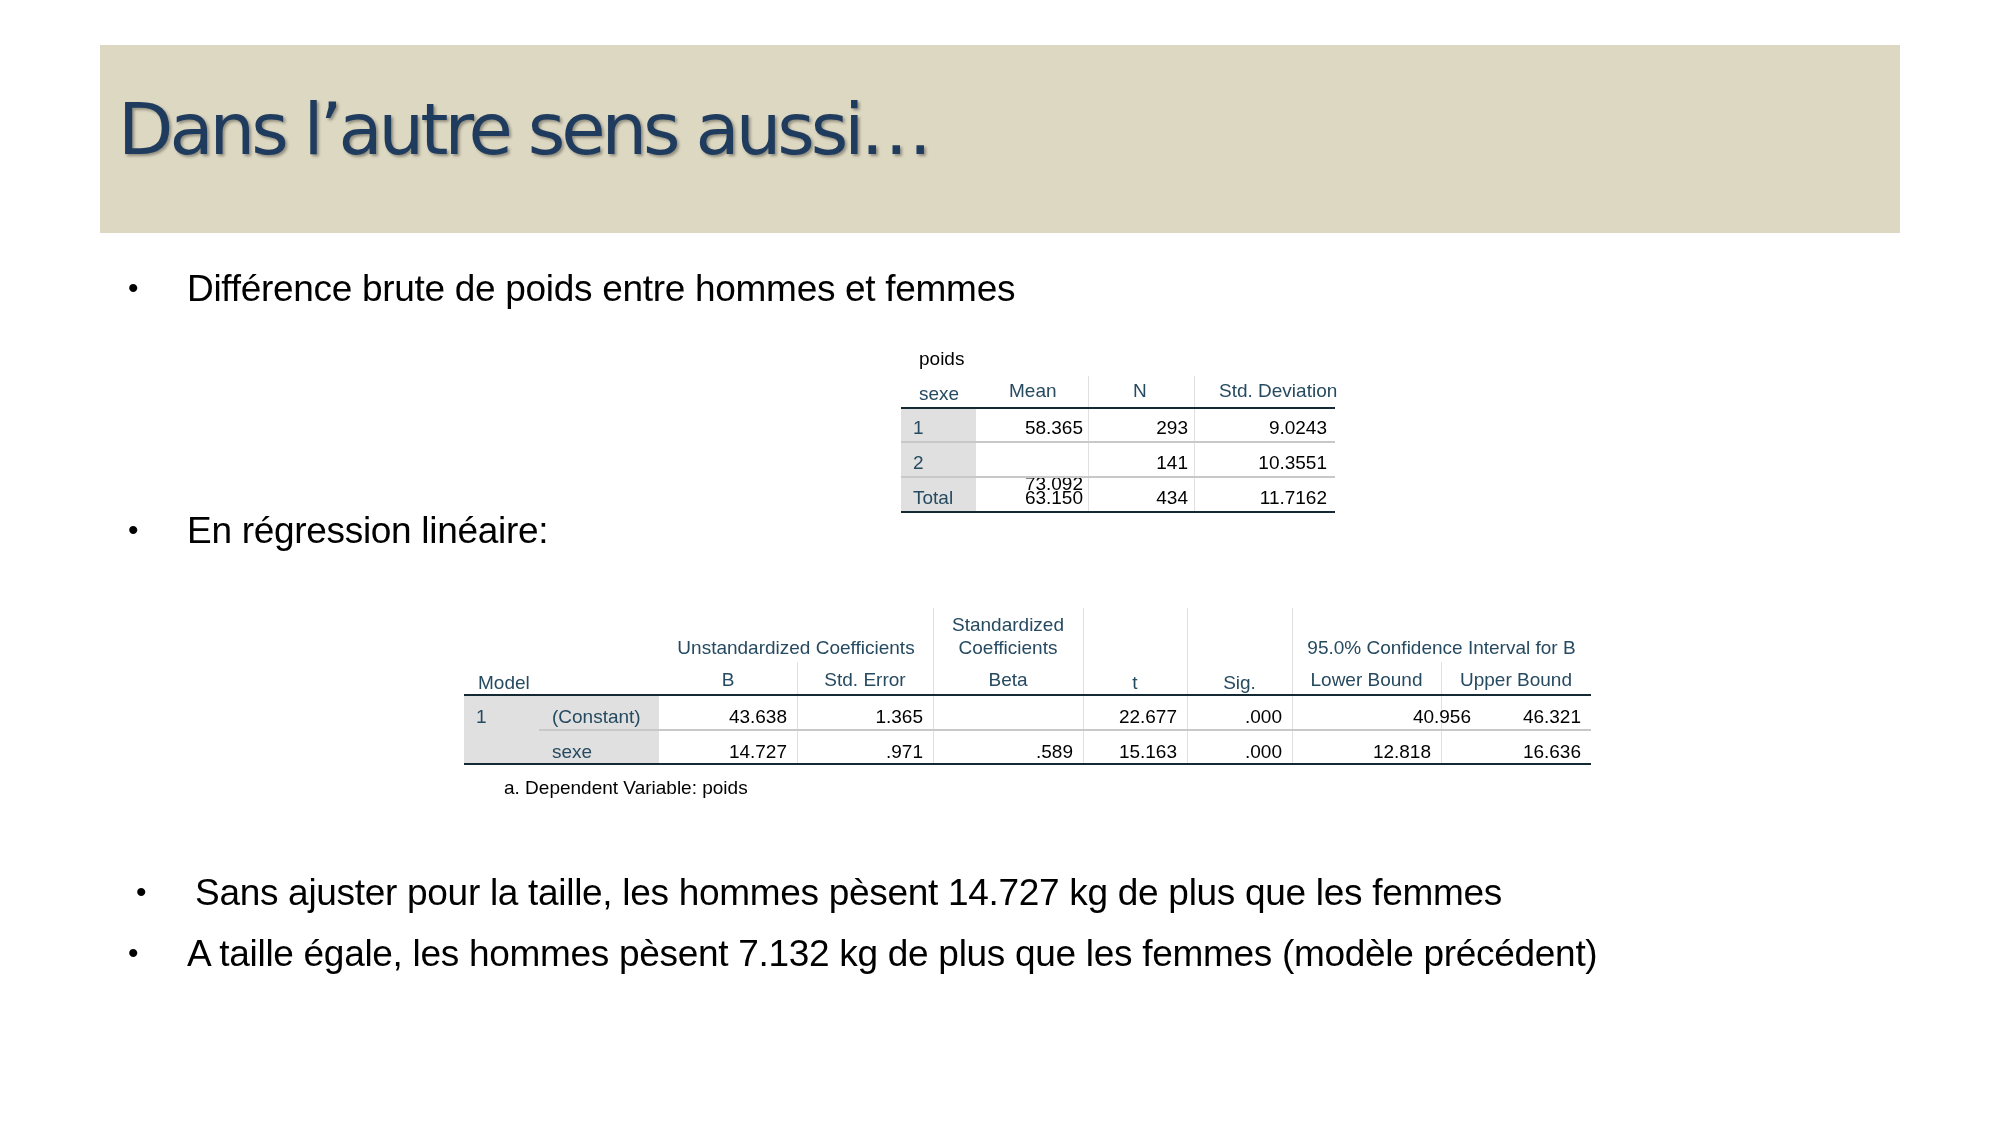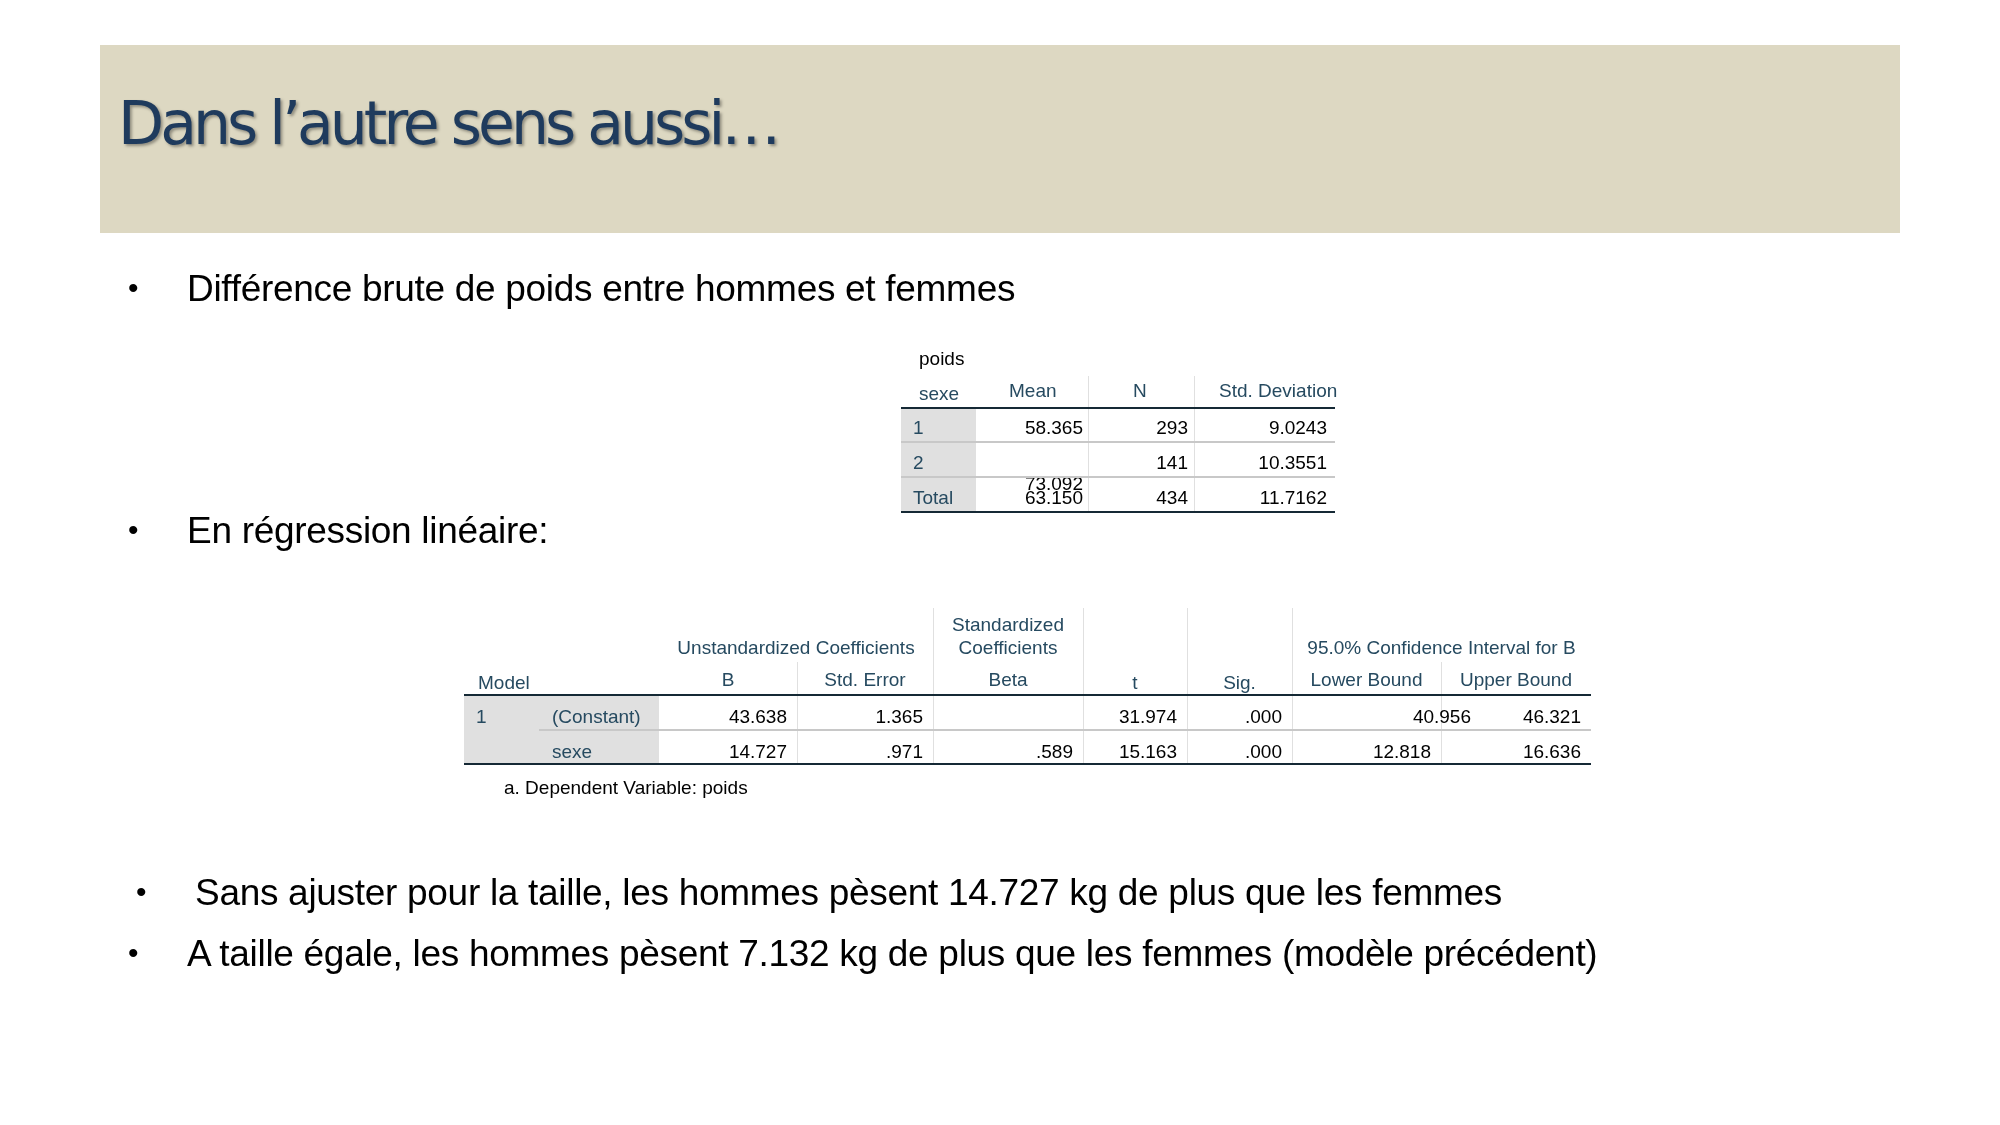--- a/index.html
+++ b/index.html
@@ -8,21 +8,21 @@
       background: #ffffff;
       font-family: "Liberation Sans", sans-serif;
     }
     .title-band {
       position: absolute; left: 100px; top: 45px; width: 1800px; height: 188px;
       background: #ddd8c2;
     }
     .title {
       position: absolute; left: 18px; top: 48px; margin: 0;
       font-family: "DejaVu Sans", sans-serif;
-      font-size: 60px; font-weight: normal; letter-spacing: -4px;
+      font-size: 72px; font-weight: normal; letter-spacing: -4px;
       color: #1f3b5d;
       text-shadow: 2px 2px 3px rgba(0,0,0,0.35);
       white-space: nowrap; line-height: 1;
     }
     .bullet {
       position: absolute; left: 128px;
       font-family: "Liberation Sans", sans-serif;
       font-size: 37px; color: #000; white-space: nowrap; line-height: 1;
     }
     .bullet .dot { display: inline-block; width: 59px; font-size: 30px; vertical-align: 3px; }
@@ -122,21 +122,21 @@
   <div class="cell hdr" style="left:828px; width:149px; top:70px; text-align:center;">Lower Bound</div>
   <div class="cell hdr" style="left:977px; width:150px; top:70px; text-align:center;">Upper Bound</div>
 
   <div class="hline-dark" style="left:0; top:94px; width:1127px;"></div>
 
   <div class="cell hdr" style="left:12px; top:107px;">1</div>
   <div class="cell hdr" style="left:88px; top:107px;">(Constant)</div>
   <div class="cell num" style="left:195px; width:128px; top:107px;">43.638</div>
   <div class="cell num" style="left:333px; width:126px; top:107px;">1.365</div>
   <div class="cell num" style="left:469px; width:140px; top:107px;"></div>
-  <div class="cell num" style="left:619px; width:94px; top:107px;">31.974</div>
+  <div class="cell num" style="left:619px; width:94px; top:107px;">22.677</div>
   <div class="cell num" style="left:723px; width:95px; top:107px;">.000</div>
   <div class="cell num" style="left:828px; width:139px; top:107px;margin-left:40px;">40.956</div>
   <div class="cell num" style="left:977px; width:140px; top:107px;">46.321</div>
   <div class="hline-light" style="left:75px; top:129px; width:1052px;"></div>
 
   <div class="cell hdr" style="left:88px; top:142px;">sexe</div>
   <div class="cell num" style="left:195px; width:128px; top:142px;">14.727</div>
   <div class="cell num" style="left:333px; width:126px; top:142px;">.971</div>
   <div class="cell num" style="left:469px; width:140px; top:142px;">.589</div>
   <div class="cell num" style="left:619px; width:94px; top:142px;">15.163</div>

